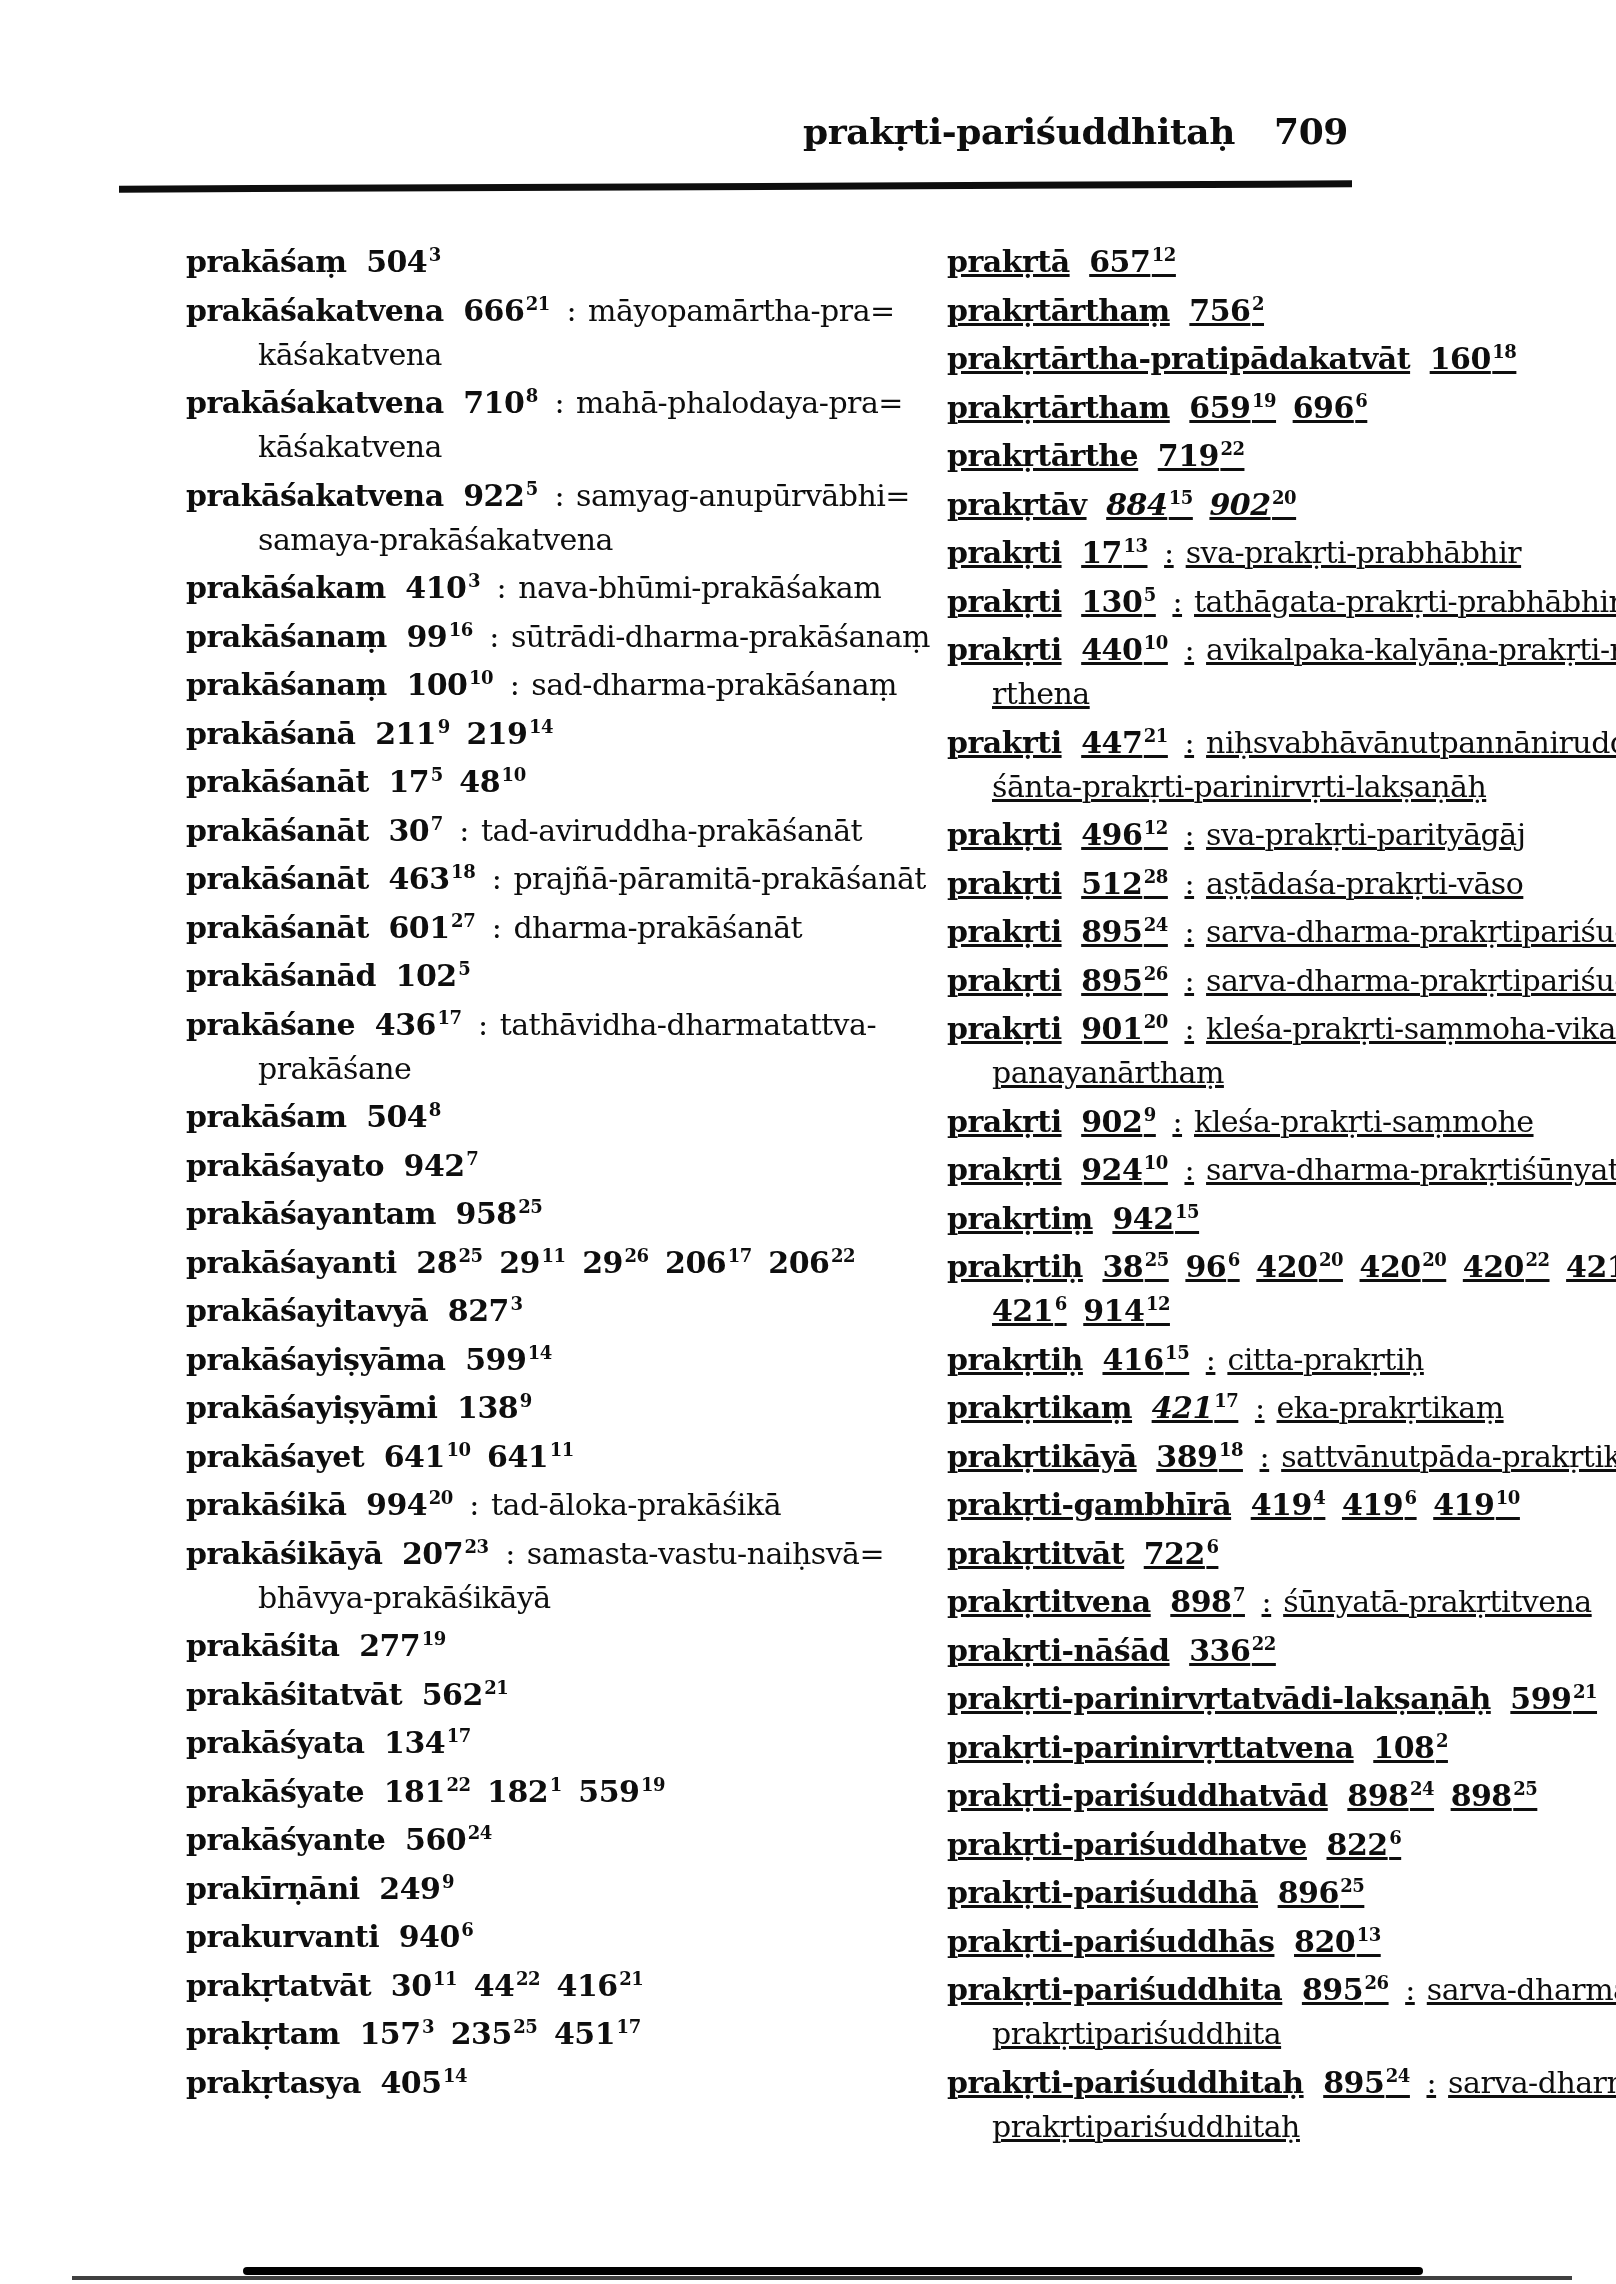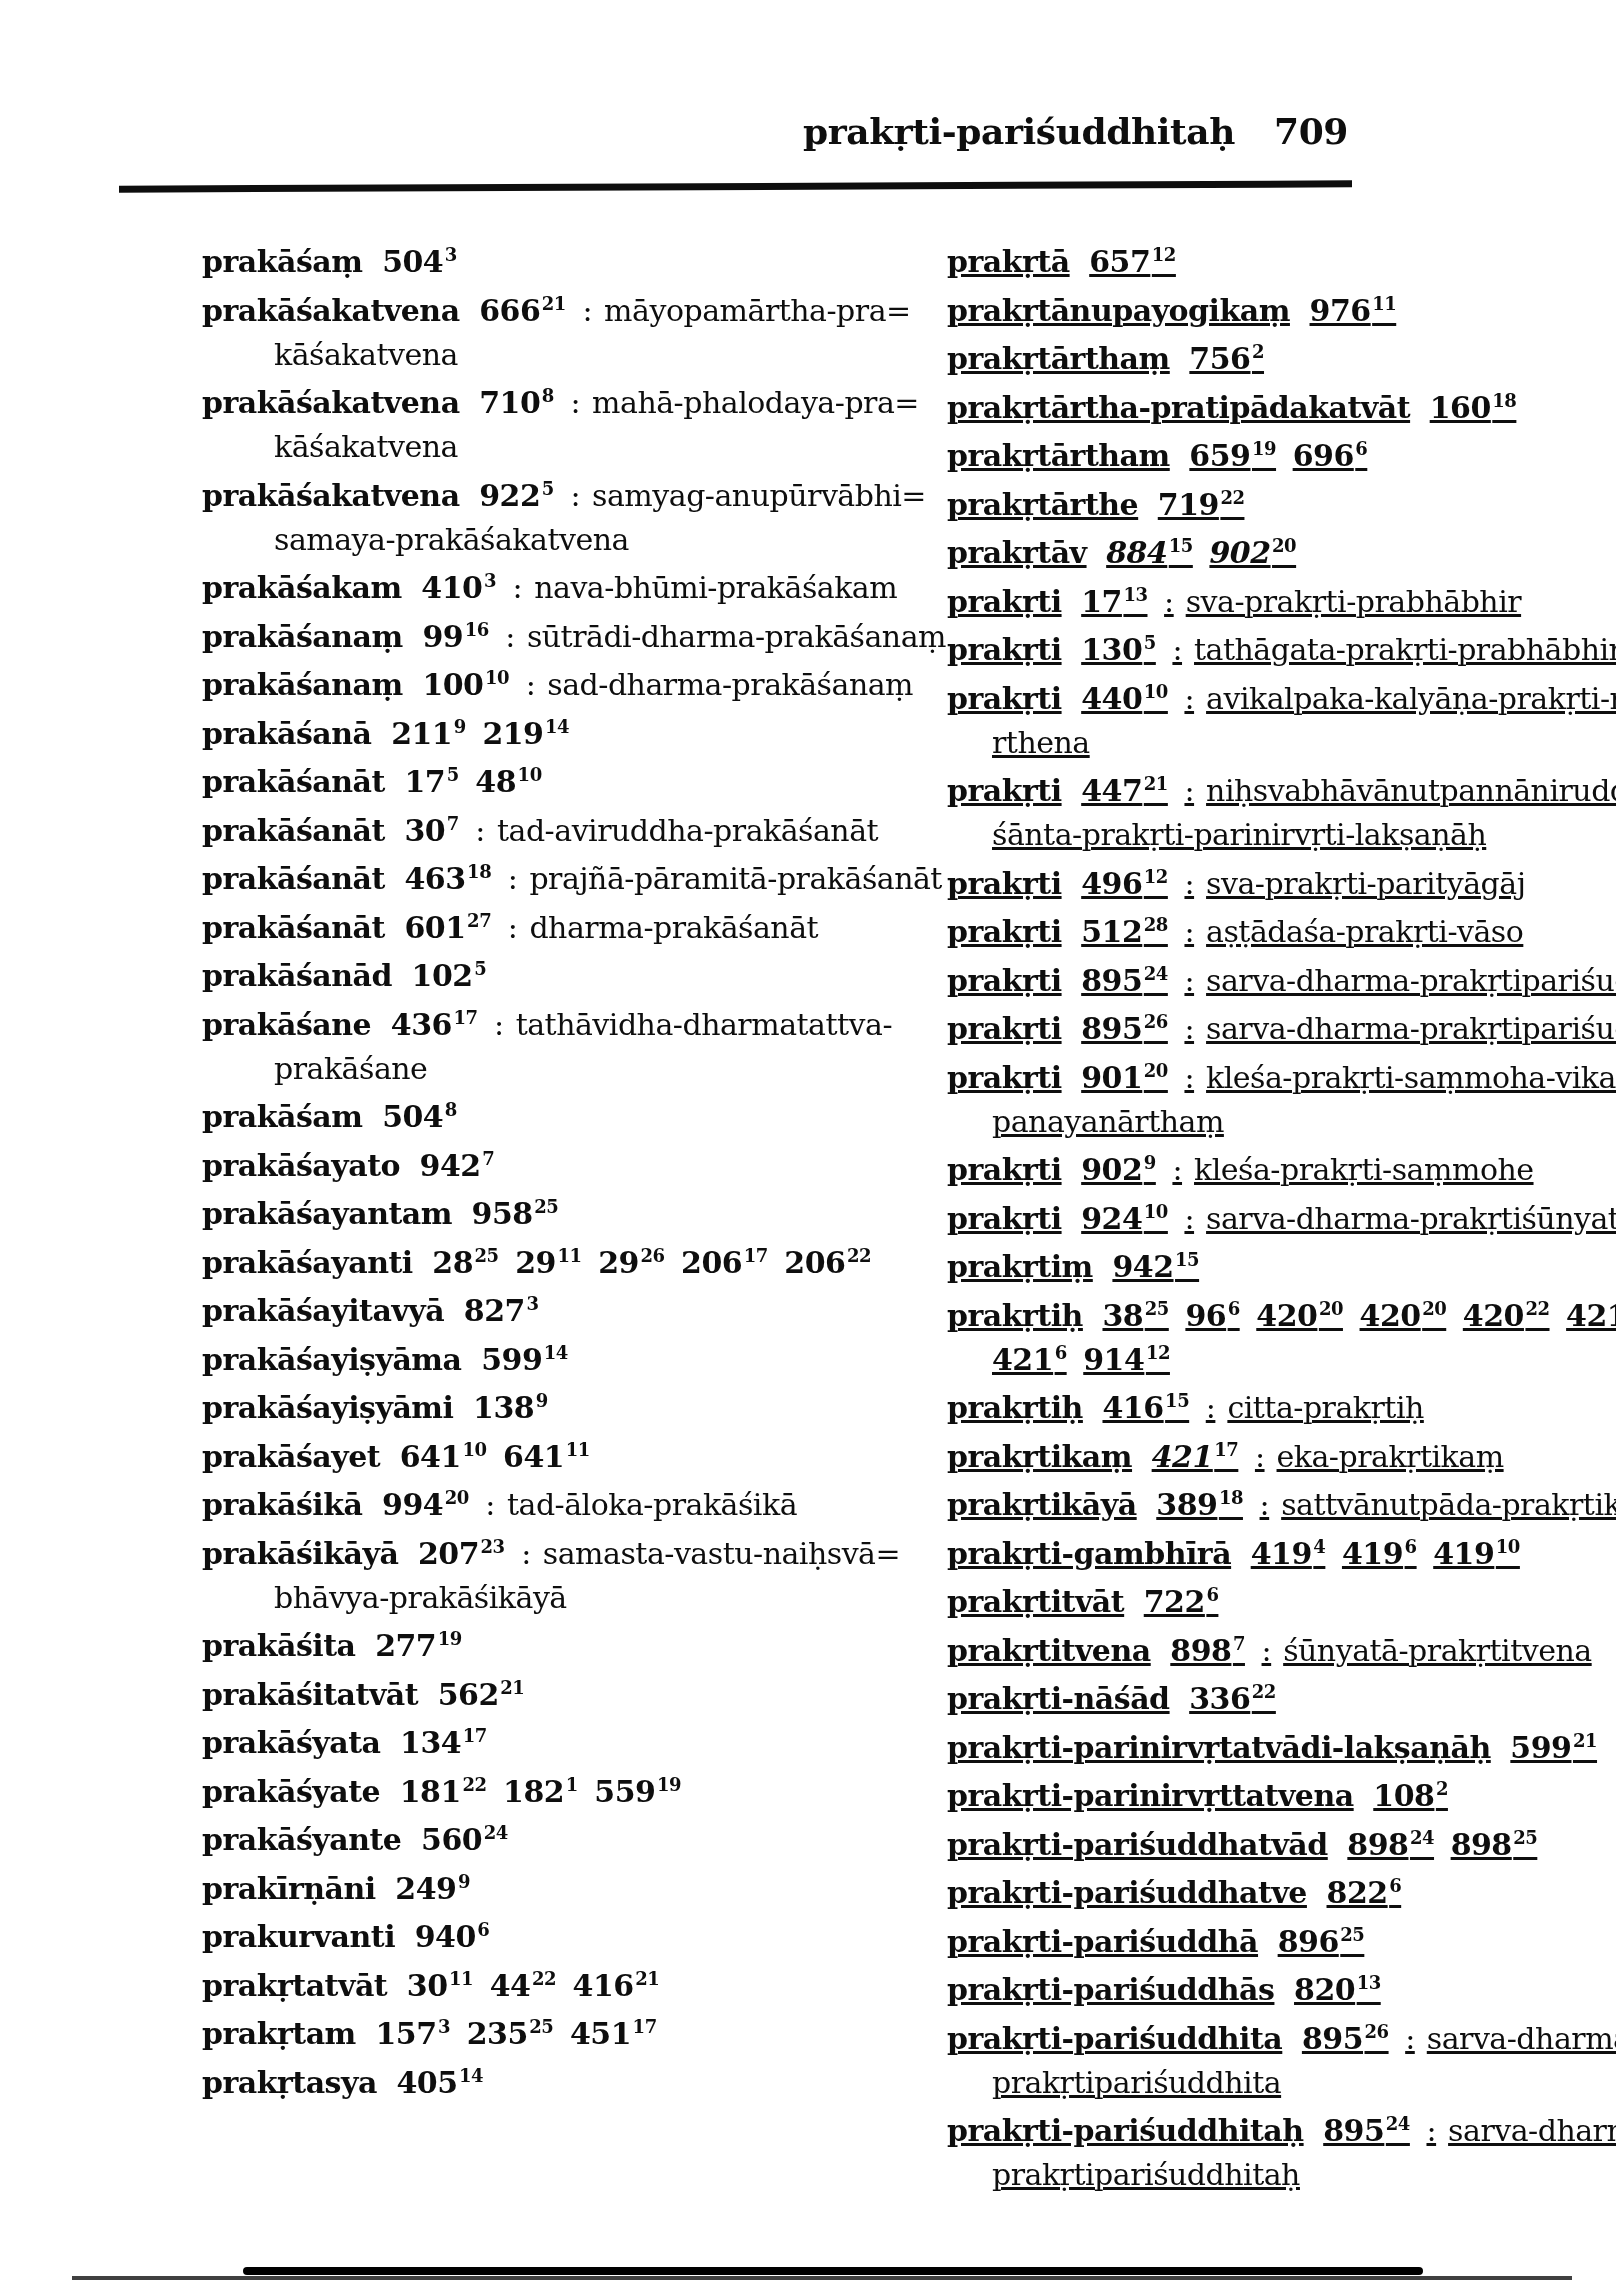--- a/index.html
+++ b/index.html
@@ -16,21 +16,21 @@
     display:flex;justify-content:flex-end;align-items:baseline;gap:39px;
     font-weight:bold;font-size:36px;letter-spacing:-0.4px;white-space:nowrap;
   }
   .rule{
     position:absolute;top:183px;left:119px;width:1233px;height:6.8px;
     background:var(--ink);transform:rotate(-0.25deg);
   }
   
   .col{position:absolute;top:240px;font-size:30px;line-height:44px;
        letter-spacing:-0.5px;color:var(--ink);}
-  .col-left{left:202px;width:718px;}
+  .col-left{left:186px;width:718px;}
   .col-right{left:947px;width:670px;}
   .entry{padding-left:72px;text-indent:-72px;margin-bottom:4.5px;}
   .col-right .entry{padding-left:45px;text-indent:-45px;text-decoration:underline;}
   .ln{white-space:nowrap;}
   .head{font-weight:bold;margin-right:19.6px;}
   .ref{font-weight:bold;margin-right:16.6px;white-space:nowrap;}
   .refnum.it{font-style:italic;margin-top:6px;}
   .ref sup{font-size:0.60em;vertical-align:super;line-height:0;margin-left:1.5px;}
   .sep{margin-right:12px;font-weight:normal;}
   .gloss{font-weight:normal;}
@@ -81,21 +81,20 @@
       <div class="entry"><span class="ln"><span class="head">prakāśyate</span><span class="ref"><span class="refnum">181</span><sup>22</sup></span><span class="ref"><span class="refnum">182</span><sup>1</sup></span><span class="ref"><span class="refnum">559</span><sup>19</sup></span></span></div>
       <div class="entry"><span class="ln"><span class="head">prakāśyante</span><span class="ref"><span class="refnum">560</span><sup>24</sup></span></span></div>
       <div class="entry"><span class="ln"><span class="head">prakīrṇāni</span><span class="ref"><span class="refnum">249</span><sup>9</sup></span></span></div>
       <div class="entry"><span class="ln"><span class="head">prakurvanti</span><span class="ref"><span class="refnum">940</span><sup>6</sup></span></span></div>
       <div class="entry"><span class="ln"><span class="head">prakṛtatvāt</span><span class="ref"><span class="refnum">30</span><sup>11</sup></span><span class="ref"><span class="refnum">44</span><sup>22</sup></span><span class="ref"><span class="refnum">416</span><sup>21</sup></span></span></div>
       <div class="entry"><span class="ln"><span class="head">prakṛtam</span><span class="ref"><span class="refnum">157</span><sup>3</sup></span><span class="ref"><span class="refnum">235</span><sup>25</sup></span><span class="ref"><span class="refnum">451</span><sup>17</sup></span></span></div>
       <div class="entry"><span class="ln"><span class="head">prakṛtasya</span><span class="ref"><span class="refnum">405</span><sup>14</sup></span></span></div>
     </div>
   <div class="col col-right">
       <div class="entry"><span class="ln"><span class="head">prakṛtā</span><span class="ref"><span class="refnum">657</span><sup>12</sup></span></span></div>
-      <div class="entry"><span class="ln"><span class="head">prakṛtānupayogikaṃ</span><span class="ref"><span class="refnum">976</span><sup>11</sup></span></span></div>
       <div class="entry"><span class="ln"><span class="head">prakṛtārthaṃ</span><span class="ref"><span class="refnum">756</span><sup>2</sup></span></span></div>
       <div class="entry"><span class="ln"><span class="head">prakṛtārtha-pratipādakatvāt</span><span class="ref"><span class="refnum">160</span><sup>18</sup></span></span></div>
       <div class="entry"><span class="ln"><span class="head">prakṛtārtham</span><span class="ref"><span class="refnum">659</span><sup>19</sup></span><span class="ref"><span class="refnum">696</span><sup>6</sup></span></span></div>
       <div class="entry"><span class="ln"><span class="head">prakṛtārthe</span><span class="ref"><span class="refnum">719</span><sup>22</sup></span></span></div>
       <div class="entry"><span class="ln"><span class="head">prakṛtāv</span><span class="ref"><span class="refnum it">884</span><sup>15</sup></span><span class="ref"><span class="refnum it">902</span><sup>20</sup></span></span></div>
       <div class="entry"><span class="ln"><span class="head">prakṛti</span><span class="ref"><span class="refnum">17</span><sup>13</sup></span><span class="sep">:</span><span class="gloss">sva-prakṛti-prabhābhir</span></span></div>
       <div class="entry"><span class="ln"><span class="head">prakṛti</span><span class="ref"><span class="refnum">130</span><sup>5</sup></span><span class="sep">:</span><span class="gloss">tathāgata-prakṛti-prabhābhir</span></span></div>
       <div class="entry"><span class="ln"><span class="head">prakṛti</span><span class="ref"><span class="refnum">440</span><sup>10</sup></span><span class="sep">:</span><span class="gloss">avikalpaka-kalyāṇa-prakṛti-ratnā=</span></span><br><span class="ln"><span class="gloss">rthena</span></span></div>
       <div class="entry"><span class="ln"><span class="head">prakṛti</span><span class="ref"><span class="refnum">447</span><sup>21</sup></span><span class="sep">:</span><span class="gloss">niḥsvabhāvānutpannāniruddhādi-</span></span><br><span class="ln"><span class="gloss">śānta-prakṛti-parinirvṛti-lakṣaṇāḥ</span></span></div>
       <div class="entry"><span class="ln"><span class="head">prakṛti</span><span class="ref"><span class="refnum">496</span><sup>12</sup></span><span class="sep">:</span><span class="gloss">sva-prakṛti-parityāgāj</span></span></div>

